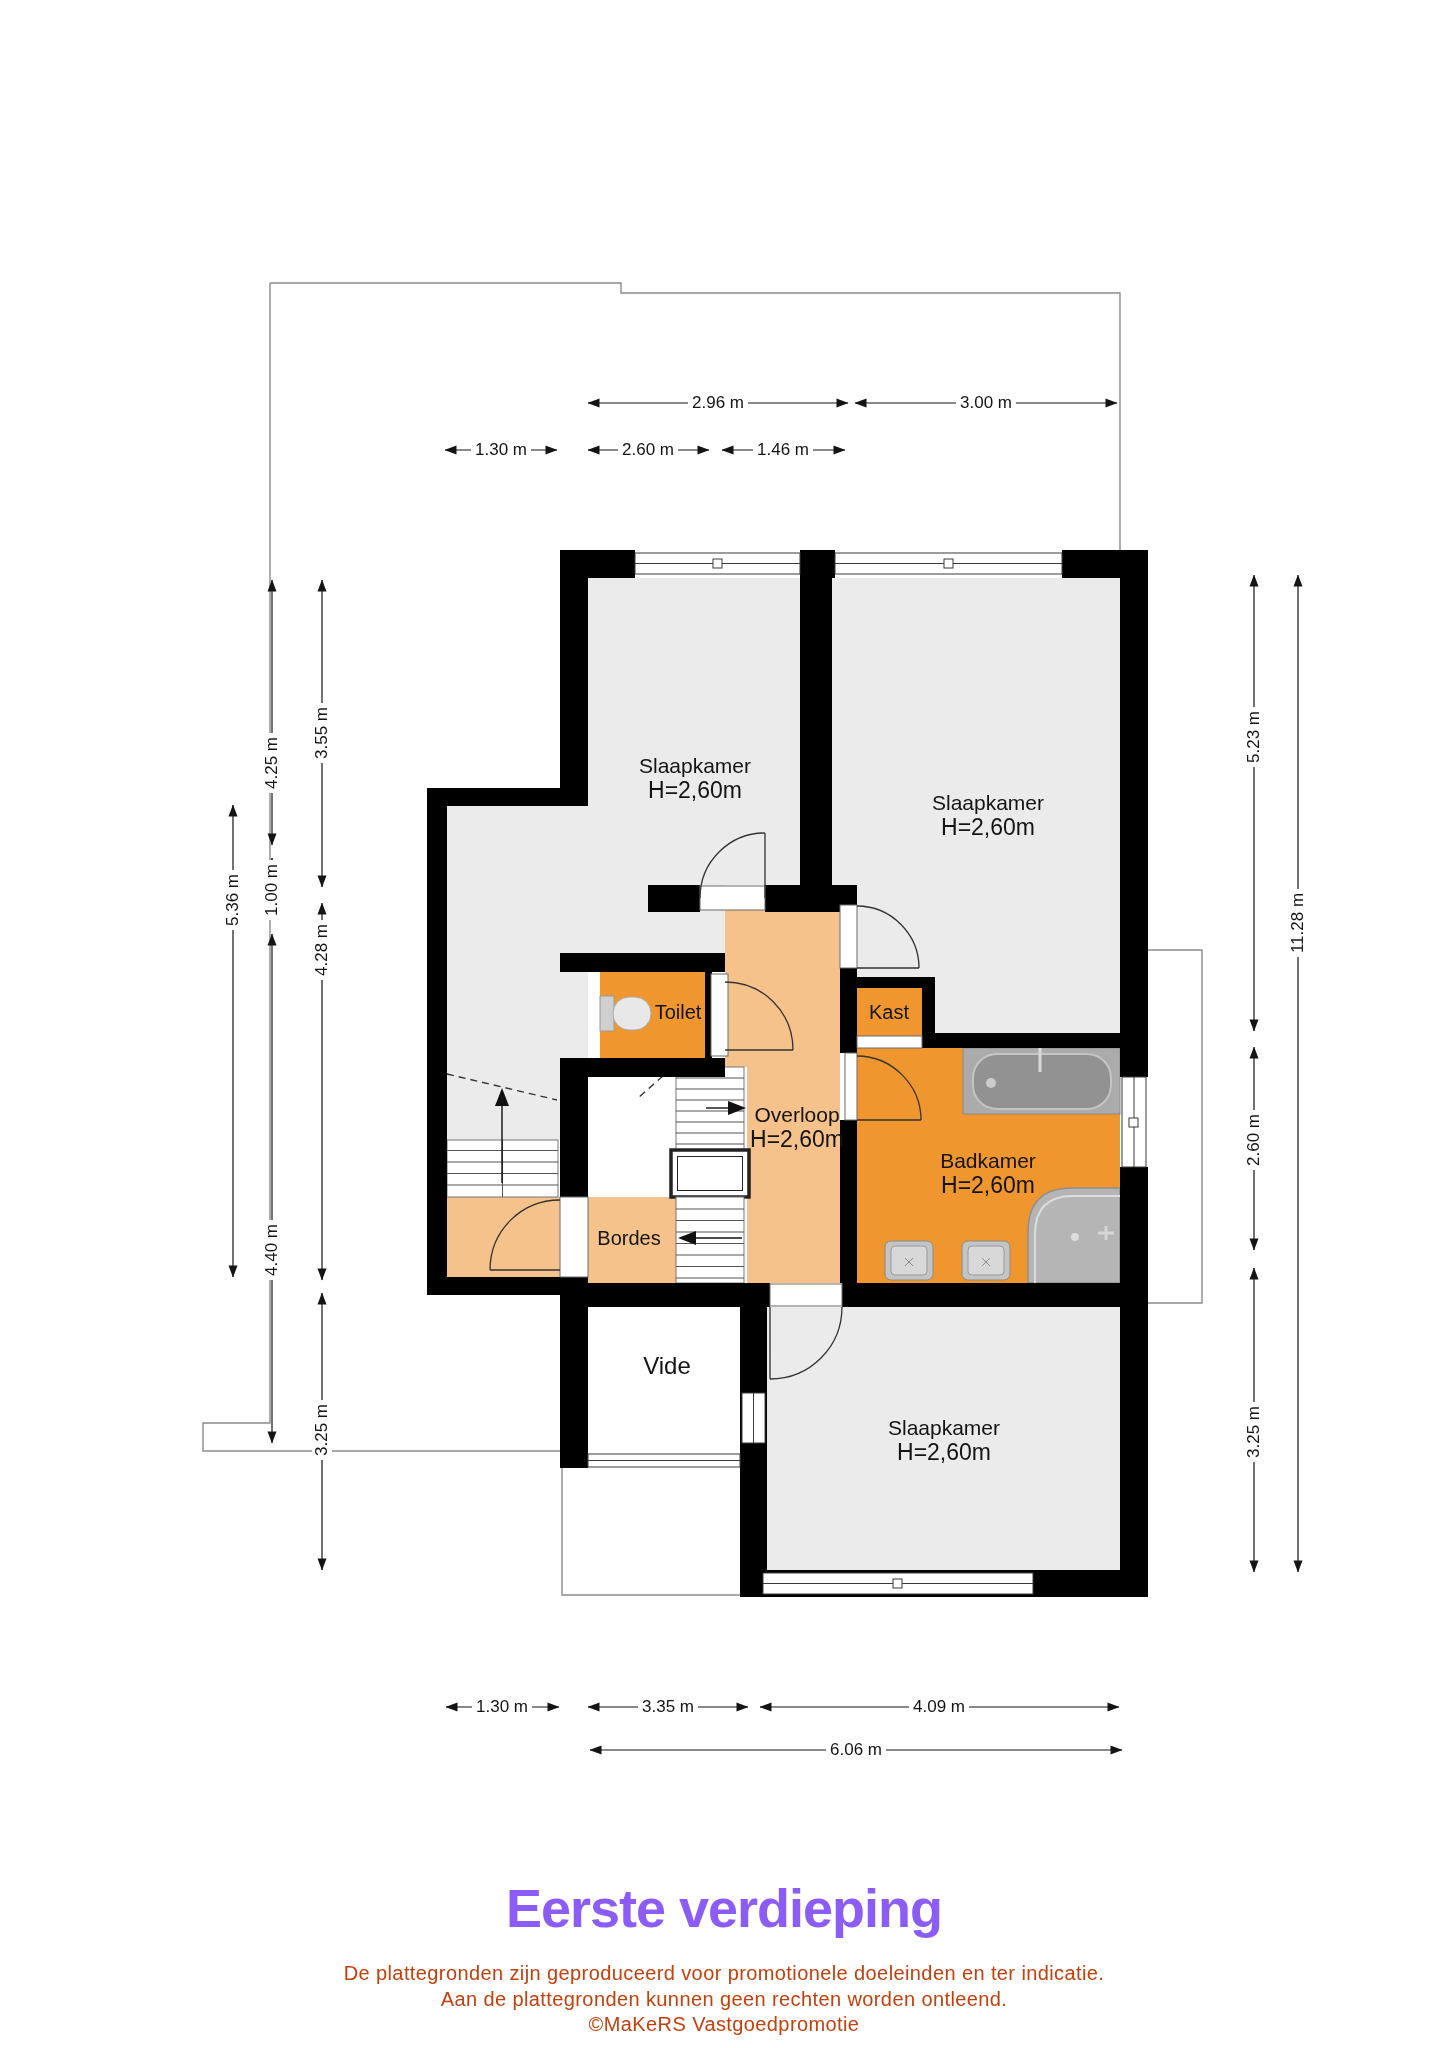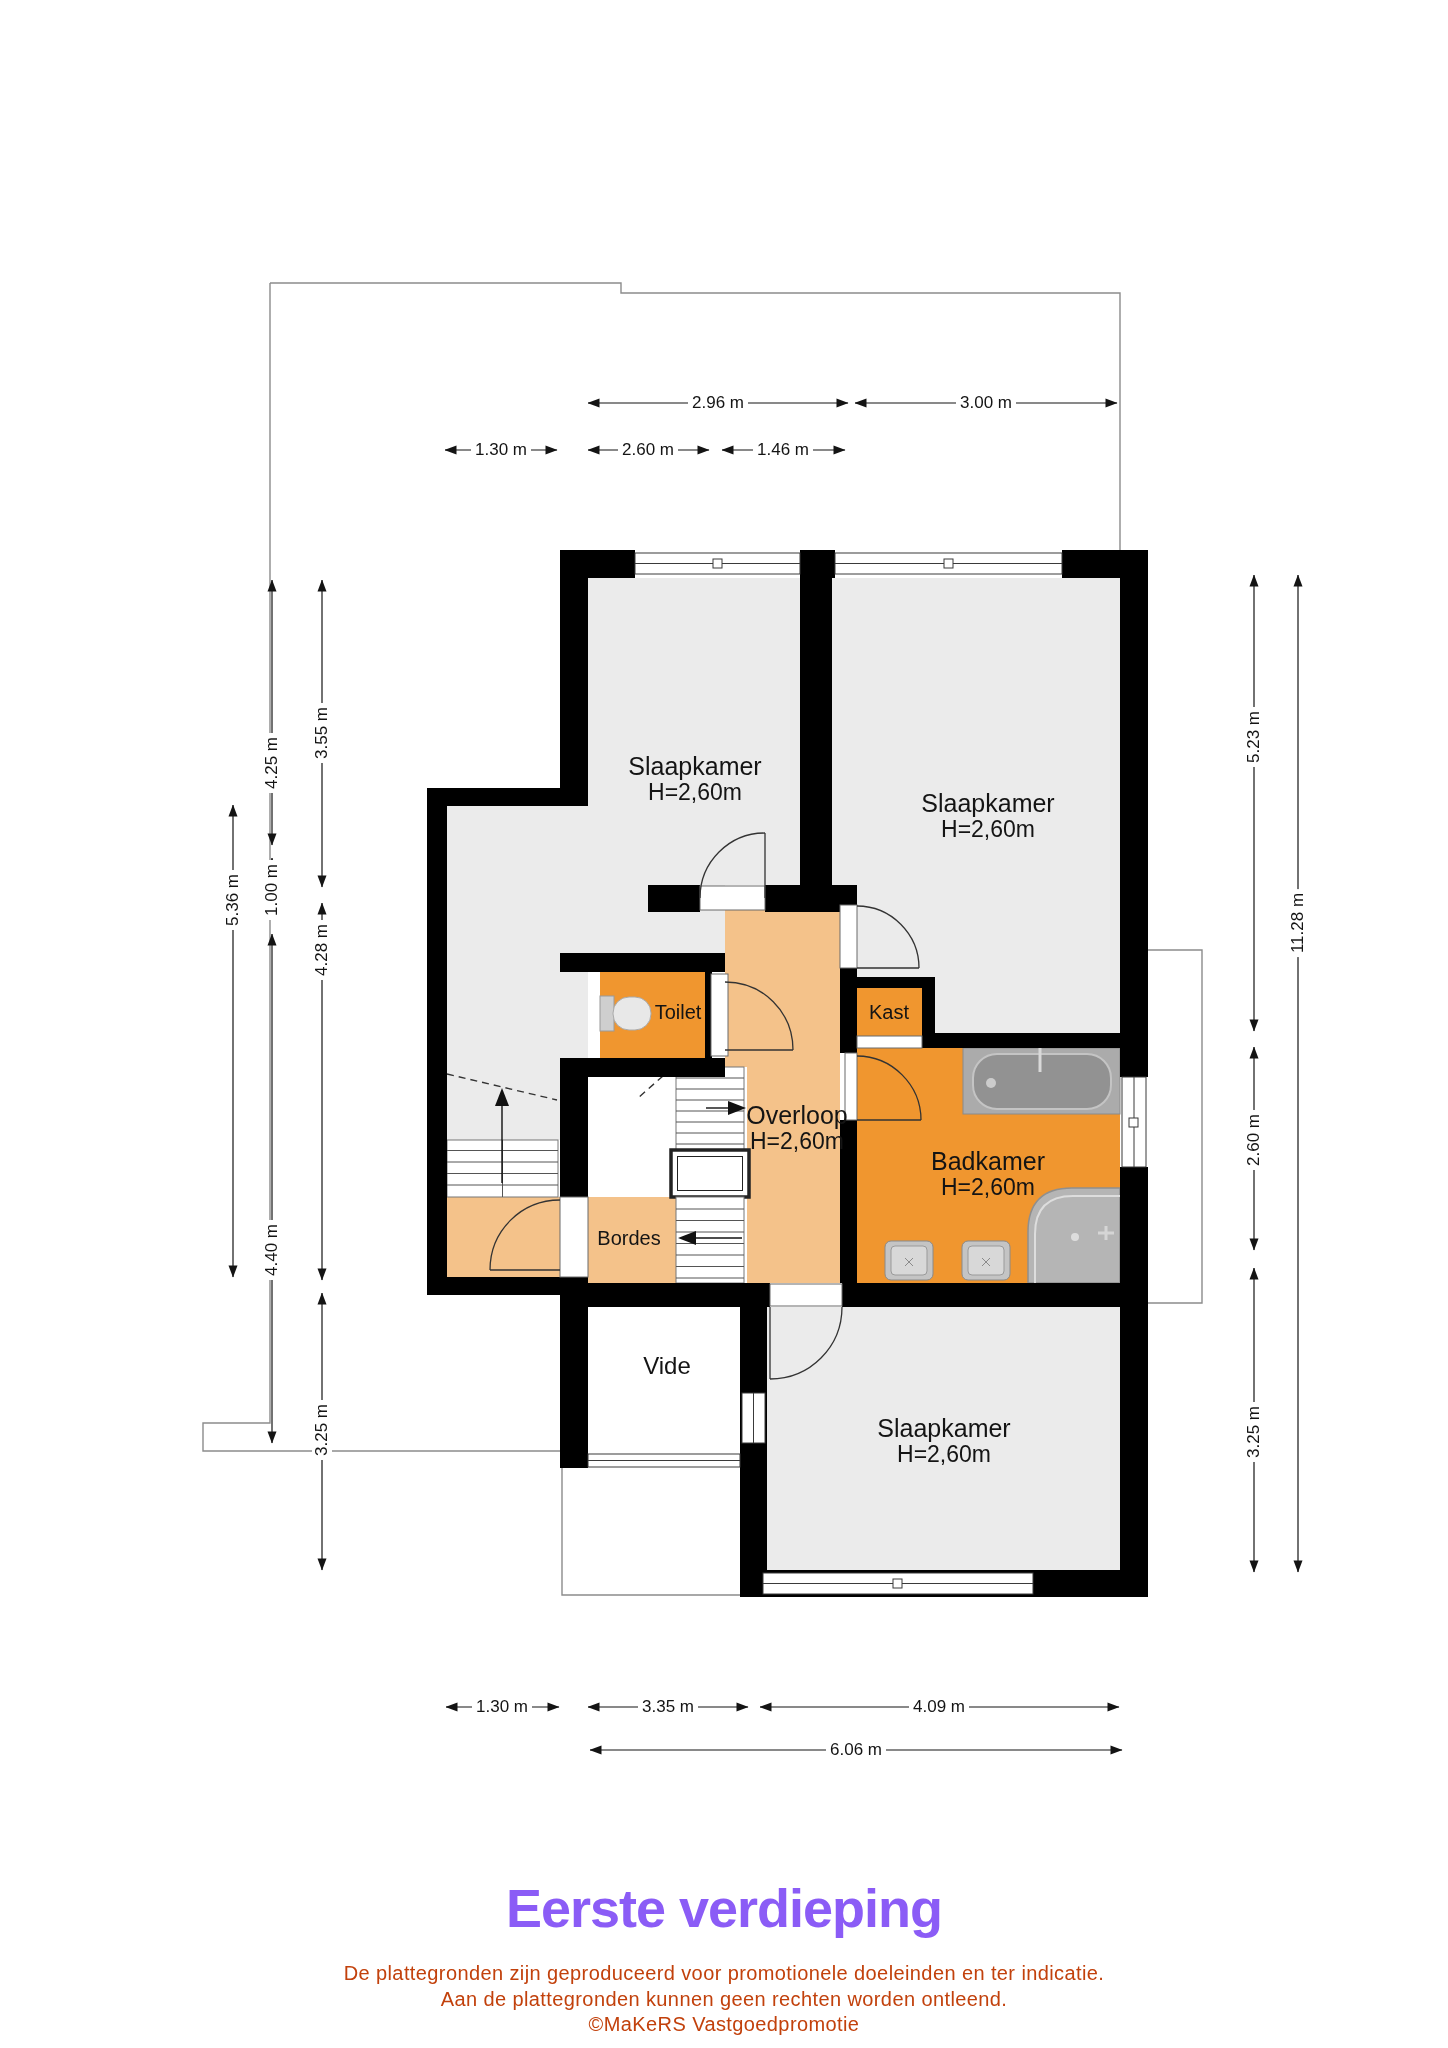--- a/index.html
+++ b/index.html
@@ -1,20 +1,20 @@
 <!DOCTYPE html>
 <html><head>
 <meta charset="utf-8">
 <style>
   html,body{margin:0;padding:0;background:#fff;}
   .canvas{position:relative;width:1448px;height:2048px;background:#ffffff;overflow:hidden;
           font-family:"Liberation Sans","DejaVu Sans",sans-serif;}
   .canvas svg{position:absolute;left:0;top:0;}
   .room-label{position:absolute;transform:translate(-50%,-50%);text-align:center;color:#141414;line-height:1.08;white-space:nowrap;}
-  .room-label .rname{display:block;font-size:25px;}
+  .room-label .rname{display:block;font-size:21px;}
   .room-label .rheight{display:block;font-size:23px;}
   .dim{position:absolute;transform:translate(-50%,-50%);font-size:17px;color:#141414;background:#fff;padding:0 4px;white-space:nowrap;}
   .dim.v{transform:translate(-50%,-50%) rotate(-90deg);}
   .plan-title{position:absolute;left:724px;top:1908px;transform:translate(-50%,-50%);
               font-size:54px;font-weight:700;color:#8b5cf6;letter-spacing:-1px;white-space:nowrap;}
   .footer-line{position:absolute;transform:translate(-50%,-50%);color:#c2410c;font-size:20px;letter-spacing:.4px;white-space:nowrap;}
 </style>
 </head>
 <body>
 

